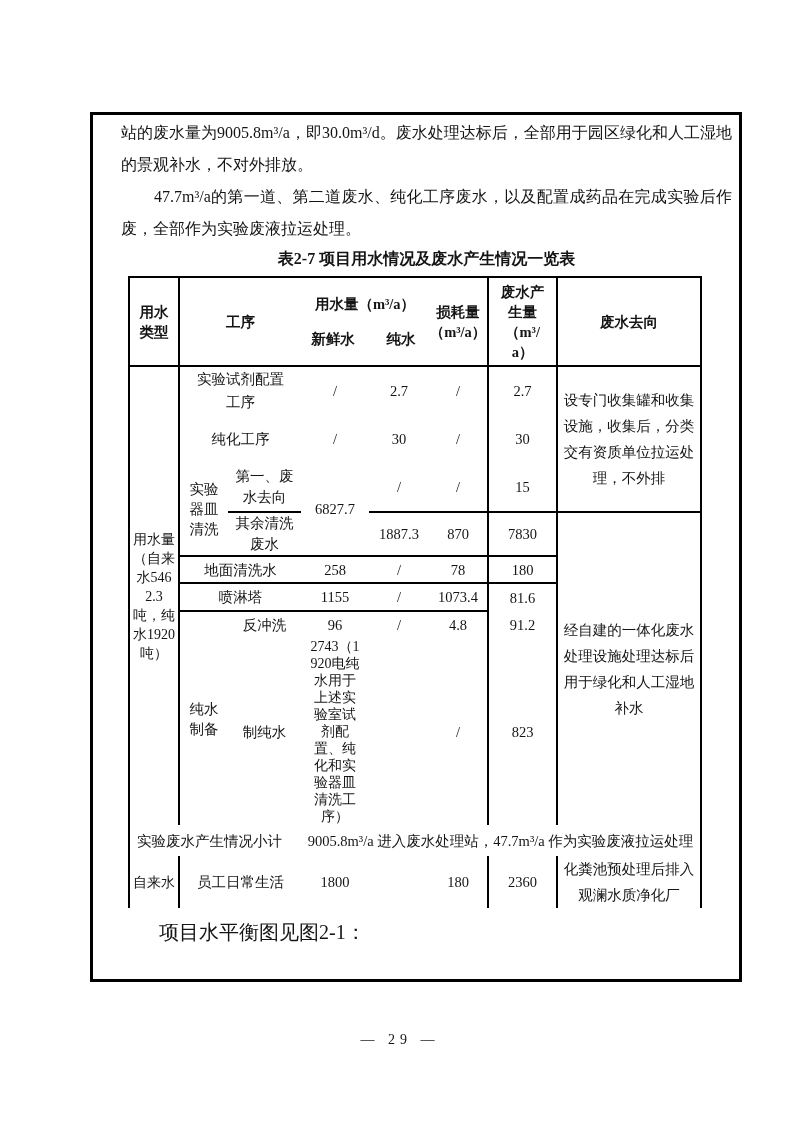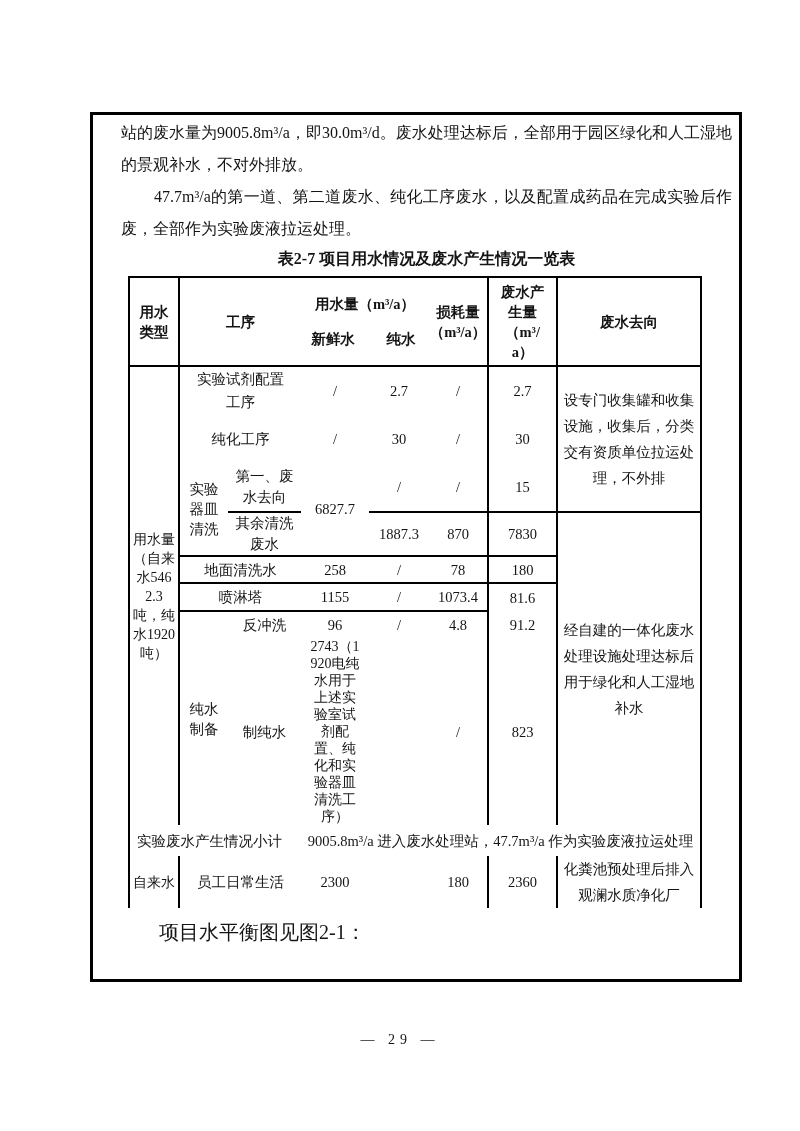--- a/index.html
+++ b/index.html
@@ -162,21 +162,21 @@
       </tr>
 
       <tr class="rh9">
         <td class="b-l subtotal-label" colspan="3">实验废水产生情况小计</td>
         <td class="b-r subtotal-val" colspan="5">9005.8m³/a 进入废水处理站，47.7m³/a 作为实验废液拉运处理</td>
       </tr>
 
       <tr class="rh10">
         <td class="b-l b-r c1cell">自来水</td>
         <td colspan="2">员工日常生活</td>
-        <td>2300</td>
+        <td>1800</td>
         <td></td>
         <td class="b-r">180</td>
         <td class="b-r">2360</td>
         <td class="b-r dest">化粪池预处理后排入观澜水质净化厂</td>
       </tr>
     </tbody>
       </table>
 
     <p class="caption">项目水平衡图见图2-1：</p>
   </div>

